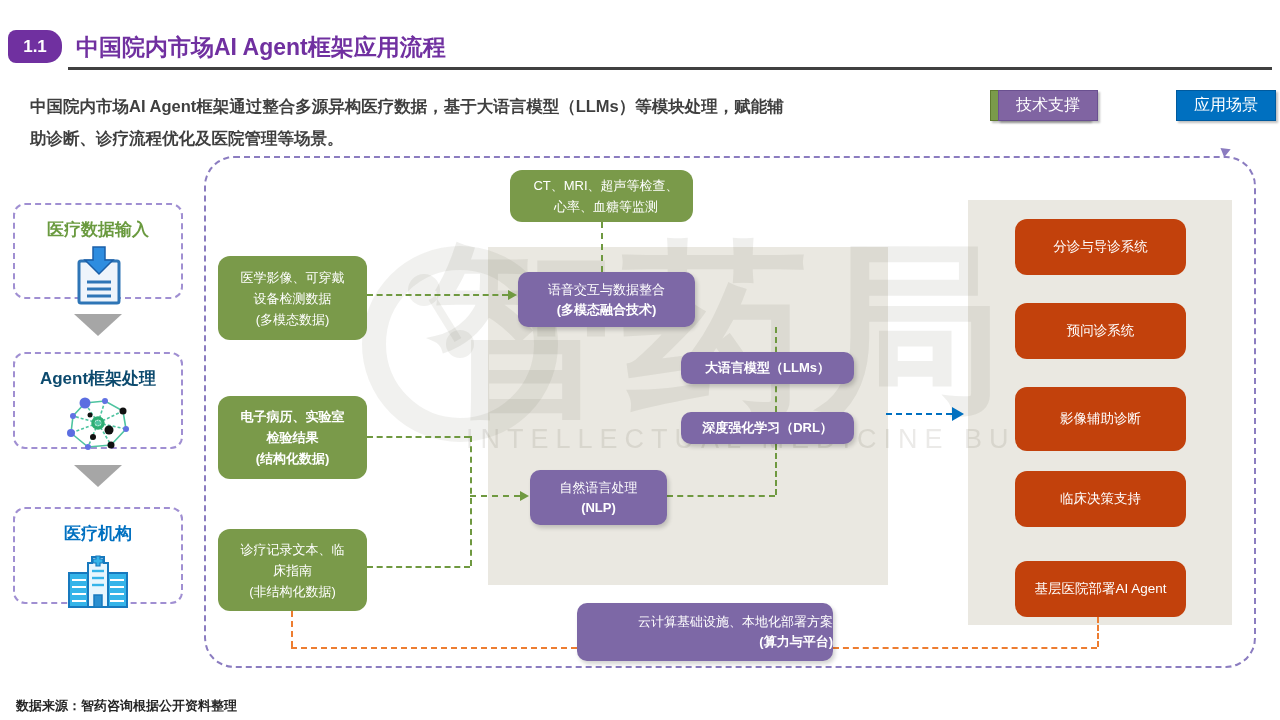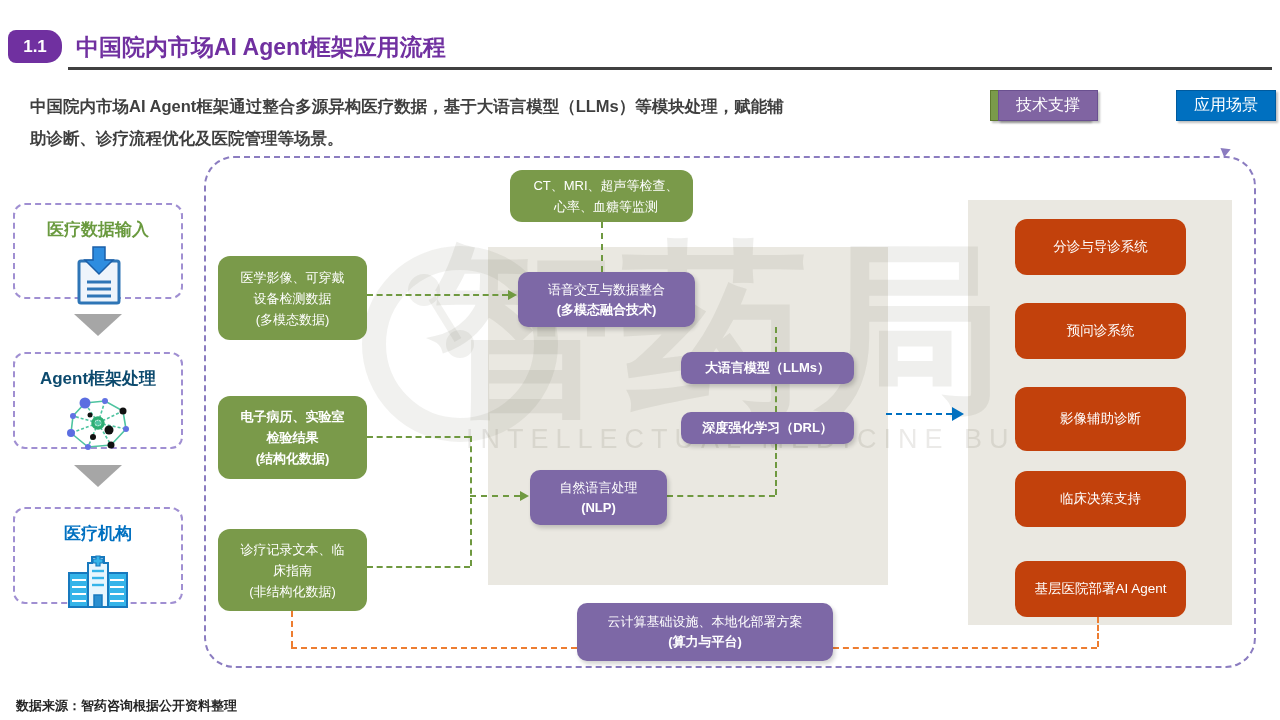--- a/index.html
+++ b/index.html
@@ -65,21 +65,21 @@
   .bold { font-weight:bold; }
 
   .ct-box    { left:510px; top:170px; width:183px; height:52px;padding-left:9px; }
   .src1      { left:218px; top:256px; width:149px; height:84px; }
   .src2      { left:218px; top:396px; width:149px; height:83px;font-weight:bold; }
   .src3      { left:218px; top:529px; width:149px; height:82px; }
   .voice-box { left:518px; top:272px; width:177px; height:55px; }
   .llm-box   { left:681px; top:352px; width:173px; height:32px; font-weight:bold; }
   .drl-box   { left:681px; top:412px; width:173px; height:32px; font-weight:bold; }
   .nlp-box   { left:530px; top:470px; width:137px; height:55px; }
-  .cloud-box { left:577px; top:603px; width:256px; height:58px; }
+  .cloud-box { left:577px; top:603px; width:256px; height:58px;align-items:flex-end; }
   .app1 { left:1015px; top:219px; width:171px; height:56px; }
   .app2 { left:1015px; top:303px; width:171px; height:56px; }
   .app3 { left:1015px; top:387px; width:171px; height:64px; }
   .app4 { left:1015px; top:471px; width:171px; height:56px; }
   .app5 { left:1015px; top:561px; width:171px; height:56px; }
 
   
   .ln { z-index:2; }
   .h-g { border-top:2px dashed #6f9940; height:0; }
   .v-g { border-left:2px dashed #6f9940; width:0; }

